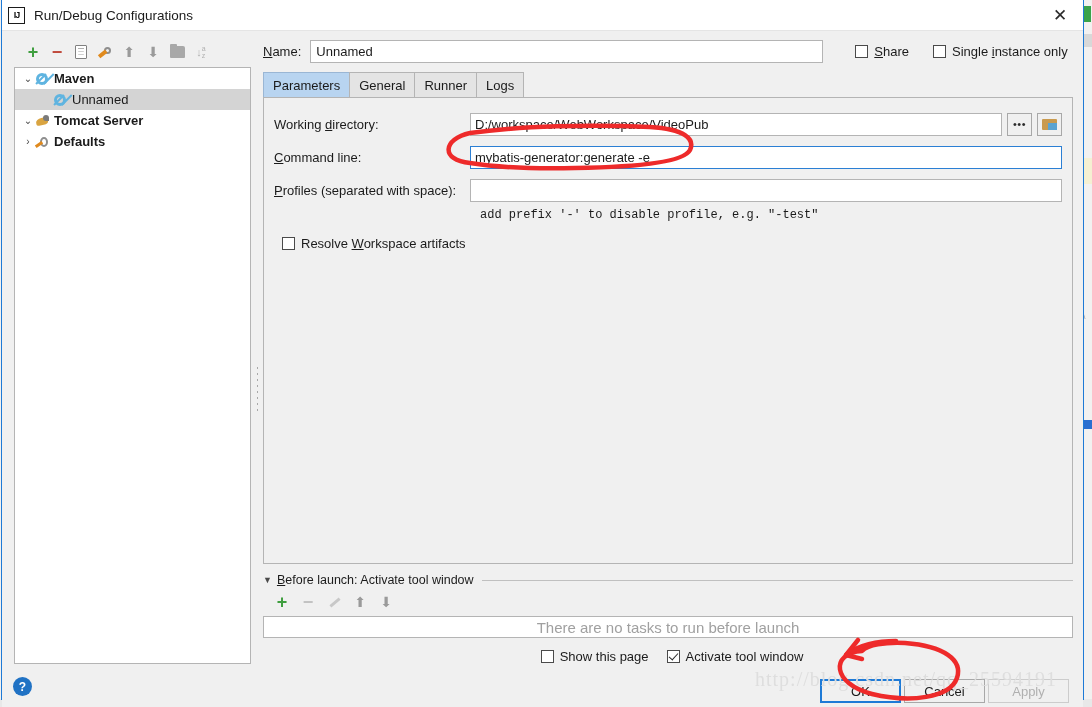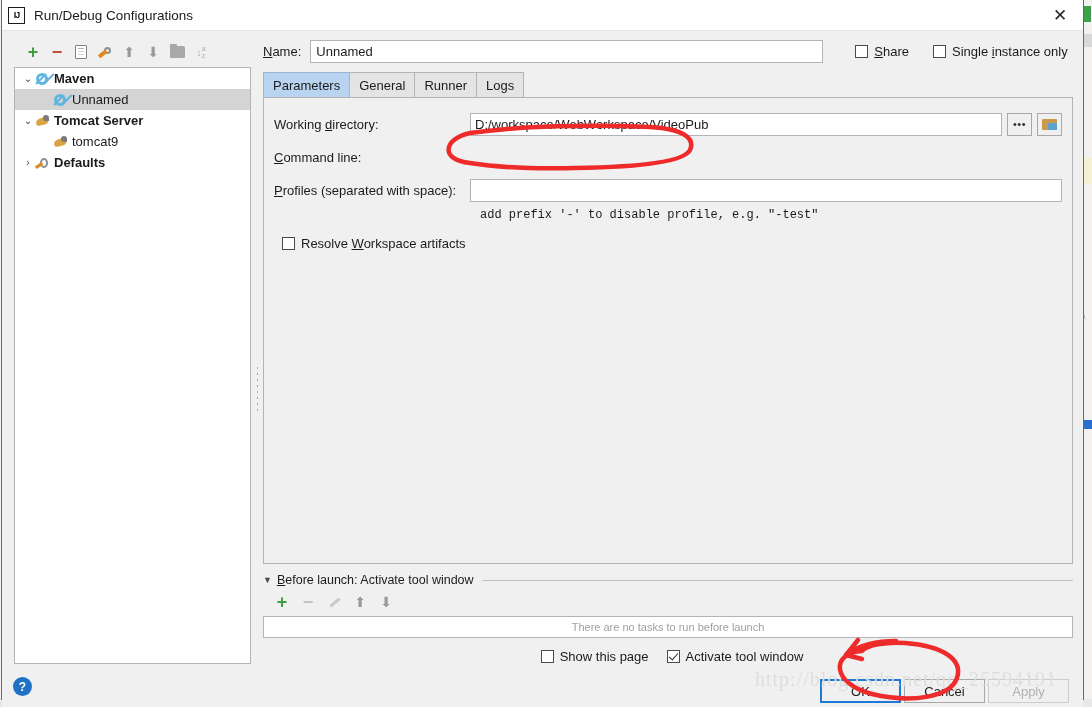--- a/index.html
+++ b/index.html
@@ -205,21 +205,21 @@
   .bl-header { display: flex; align-items: center; }
   .bl-tri {
     font-size: 9px; color: #4a4a4a; margin-right: 5px;
   }
   .bl-title { font-size: 12.5px; color: #1b1b1b; white-space: nowrap; }
   .bl-line { flex: 1; height: 1px; background: #c0c0c0; margin-left: 8px; }
   .bl-toolbar { display: flex; align-items: center; gap: 4px; height: 26px; padding-left: 8px; margin-top: 2px; }
   .tasks-box {
     height: 22px; background: #ffffff; border: 1px solid #b4b4b4;
     display: flex; align-items: center; justify-content: center;
-    font-size: 11px; color: #a0a0a0; margin-top: 1px;
+    font-size: 15px; color: #a0a0a0; margin-top: 1px;
   }
   .bottom-checks { display: flex; align-items: center; gap: 18px; margin-top: 11px; padding-left: 8px; justify-content: center; }
 
   
   .footer { height: 52px; flex: none; position: relative; background: #f0f0f0; }
   .help-btn {
     position: absolute; left: 11px; top: 13px; width: 19px; height: 19px;
     border-radius: 50%; background: #2072c4; color: #ffffff; font-size: 12px;
     font-weight: bold; display: flex; align-items: center; justify-content: center;
     cursor: pointer;
@@ -363,24 +363,20 @@
           </div>
           <div class="tree-row lvl2 sel">
             <span class="gear-ic"></span>
             <span class="t-label plain">Unnamed</span>
           </div>
           <div class="tree-row lvl1">
             <span class="chev">⌄</span>
             <span class="cat-ic"></span>
             <span class="t-label">Tomcat Server</span>
           </div>
-          <div class="tree-row lvl2">
-            <span class="cat-ic"></span>
-            <span class="t-label plain">tomcat9</span>
-          </div>
           <div class="tree-row lvl1">
             <span class="chev">›</span>
             <span class="gear-gray"></span>
             <span class="t-label">Defaults</span>
           </div>
         </div>
       </div>
 
       <div class="splitter">
         <div class="splitter-dots"></div>
@@ -418,20 +414,21 @@
             <div class="icon-btn">
               <span class="dots-ic">•••</span>
             </div>
             <div class="icon-btn">
               <span class="folder-ic"></span>
             </div>
           </div>
 
           <div class="form-row">
             <span class="f-lbl"><span class="u">C</span>ommand line:</span>
+            <input class="f-input focus" type="text" value="mybatis-generator:generate -e" style="">
           </div>
 
           <div class="form-row">
             <span class="f-lbl"><span class="u">P</span>rofiles (separated with space):</span>
             <input class="f-input" type="text" value="" style="">
           </div>
 
           <div class="hint">add prefix '-' to disable profile, e.g. "-test"</div>
 
           <div class="resolve-row">

